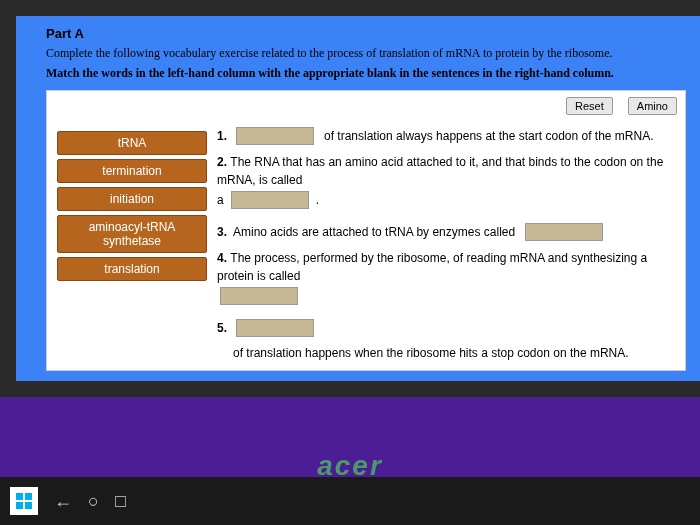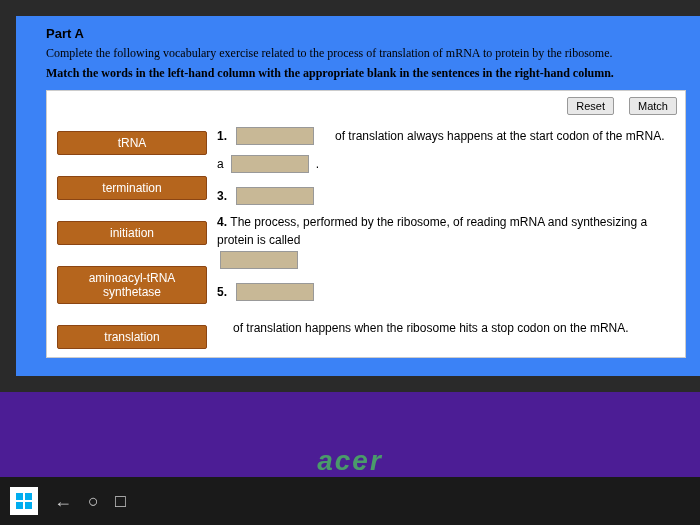--- a/index.html
+++ b/index.html
@@ -70,21 +70,21 @@
       display: flex;
       margin-top: 28px;
       gap: 10px;
     }
 
     
     .left-col {
       width: 150px;
       display: flex;
       flex-direction: column;
-      gap: 21px;
+      gap: 4px;
       padding-top: 4px;
     }
 
     .vocab-word {
       background: #b5651d;
       color: #fff;
       border: 1px solid #8b4513;
       text-align: center;
       padding: 4px 6px;
       font-size: 12px;
@@ -111,21 +111,21 @@
     .sentence-number {
       font-weight: bold;
       min-width: 12px;
     }
 
     .sentence-text {
       flex: 1;
       display: flex;
       align-items: center;
       flex-wrap: wrap;
-      gap: 18px;
+      gap: 7px;
     }
 
     
     .taskbar {
       position: absolute;
       bottom: 0;
       left: 0;
       width: 700px;
       height: 48px;
       background: #1a1a1a;
@@ -193,21 +193,21 @@
 
 <div class="main-content">
   <div class="part-label">Part A</div>
   <div class="instruction-1">Complete the following vocabulary exercise related to the process of translation of mRNA to protein by the ribosome.</div>
   <div class="instruction-2">Match the words in the left-hand column with the appropriate blank in the sentences in the right-hand column.</div>
 
   <div class="exercise-box">
 
     <div class="top-buttons">
       <button class="btn-reset">Reset</button>
-      <button class="btn-help">Match</button>
+      <button class="btn-help">Amino</button>
     </div>
 
     <div class="columns">
 
       <div class="left-col">
         <div class="vocab-word">tRNA</div>
         <div class="vocab-word">termination</div>
         <div class="vocab-word">initiation</div>
         <div class="vocab-word">aminoacyl-tRNA synthetase</div>
         <div class="vocab-word">translation</div>
@@ -217,30 +217,35 @@
 
         <div class="sentence-row">
           <span class="sentence-number">1.</span>
           <span class="sentence-text">
             <span class="inline-answer"></span>
             <span>of translation always happens at the start codon of the mRNA.</span>
           </span>
         </div>
 
         <div class="sentence-block">
+          <div style="font-size:12px; line-height:1.5;">
+            <span style="font-weight:bold;">2. </span>
+            <span>The RNA that has an amino acid attached to it, and that binds to the codon on the mRNA, is called</span>
+          </div>
           <div style="font-size:12px; display:flex; align-items:center; gap:4px; margin-top:2px;">
             <span>a</span>
             <span class="inline-answer"></span>
             <span>.</span>
           </div>
         </div>
 
         <div class="sentence-row">
           <span class="sentence-number">3.</span>
           <span class="sentence-text">
+            <span>Amino acids are attached to tRNA by enzymes called</span>
             <span class="inline-answer"></span>
           </span>
         </div>
 
         <div class="sentence-block">
           <div style="font-size:12px; line-height:1.5;">
             <span style="font-weight:bold;">4. </span>
             <span>The process, performed by the ribosome, of reading mRNA and synthesizing a protein is called</span>
           </div>
           <div style="margin-top:2px;">

